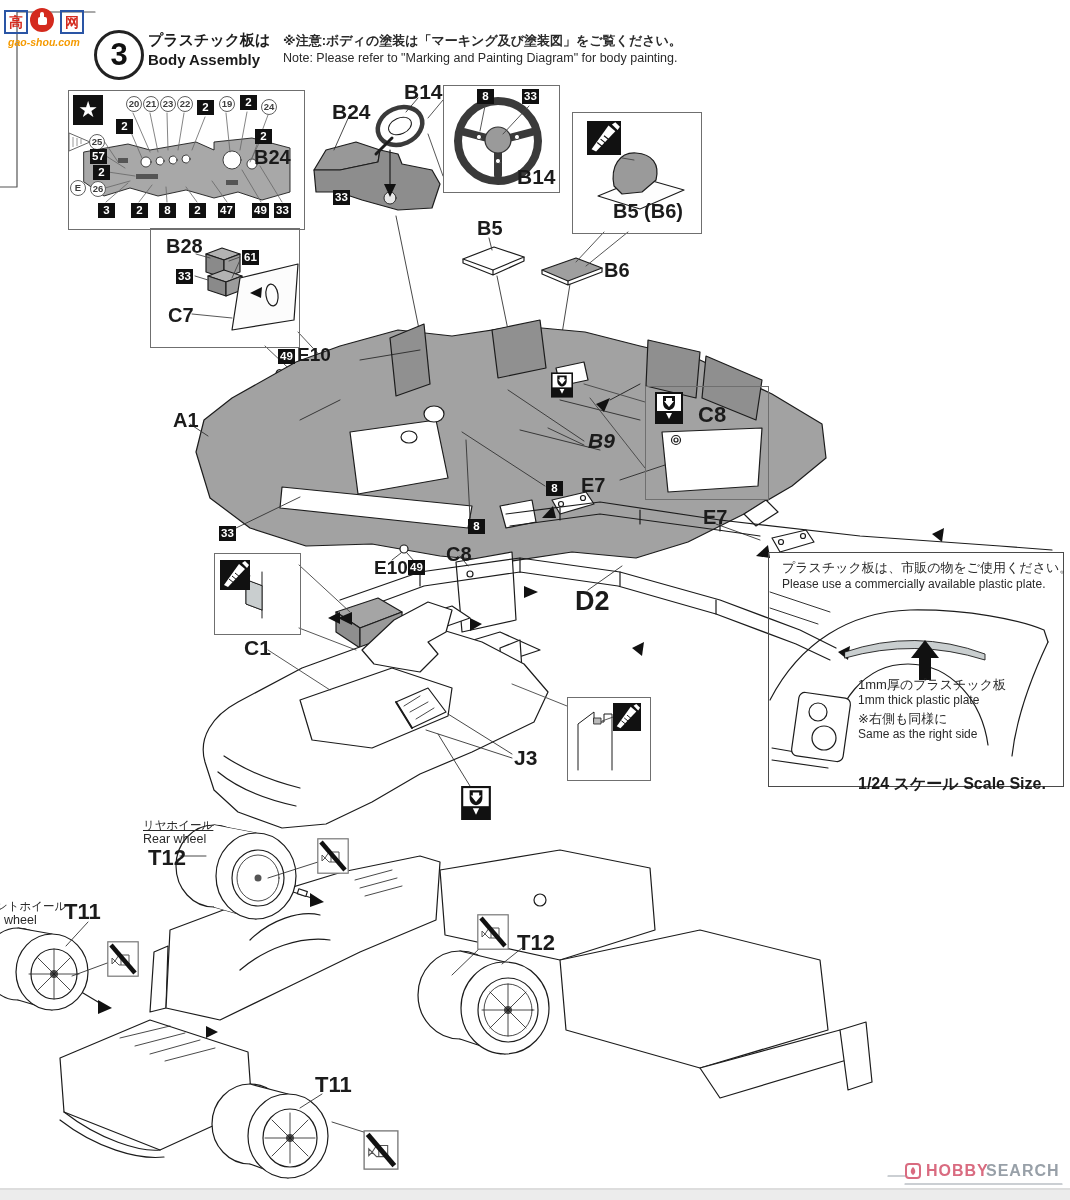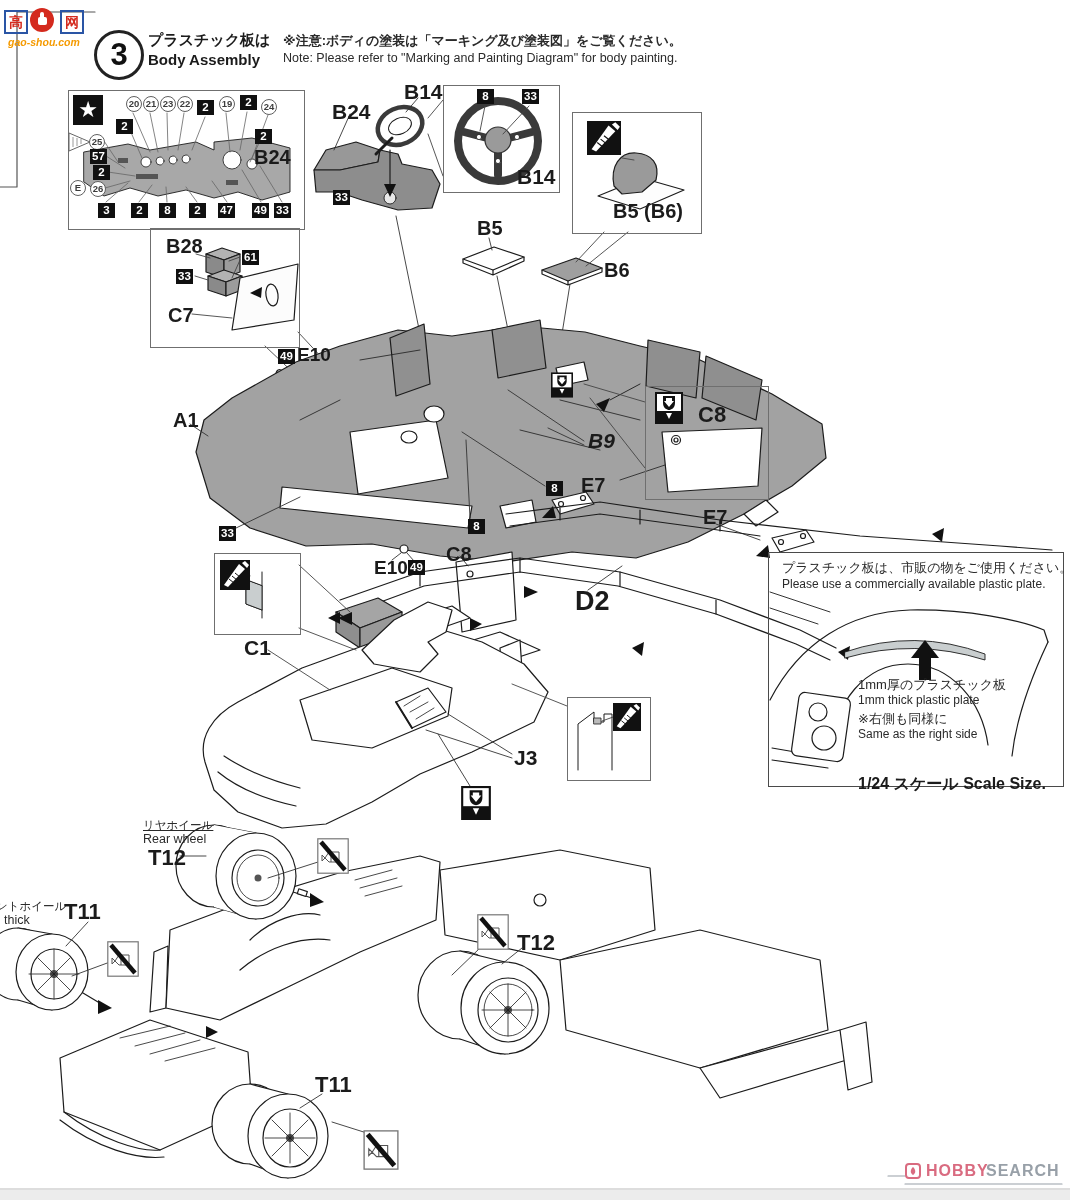--- a/index.html
+++ b/index.html
@@ -494,21 +494,21 @@
 <div class="notetxt" style="left:858px;top:676px;font-size:13px;">1mm厚のプラスチック板</div>
 <div class="notetxt" style="left:858px;top:693px;font-size:12px;">1mm thick plastic plate</div>
 <div class="notetxt" style="left:858px;top:710px;font-size:13px;">※右側も同様に</div>
 <div class="notetxt" style="left:858px;top:727px;font-size:12px;">Same as the right side</div>
 <div class="lbl" style="left:858px;top:746px;font-size:16px;margin-top:28px;">1/24 スケール Scale Size.</div>
 
 <div class="notetxt" style="left:143px;top:818px;font-size:11.5px;text-decoration:underline;">リヤホイール</div>
 <div class="notetxt" style="left:143px;top:832px;font-size:12.5px;">Rear wheel</div>
 <div class="lbl" style="left:148px;top:845px;font-size:22px;">T12</div>
 <div class="notetxt" style="left:-4px;top:899px;font-size:11.5px;">ントホイール</div>
-<div class="notetxt" style="left:4px;top:913px;font-size:12.5px;">thick</div>
+<div class="notetxt" style="left:4px;top:913px;font-size:12.5px;">wheel</div>
 <div class="lbl" style="left:64px;top:899px;font-size:22px;">T11</div>
 <div class="lbl" style="left:517px;top:930px;font-size:22px;">T12</div>
 <div class="lbl" style="left:315px;top:1072px;font-size:22px;">T11</div>
 
 <div class="ic" style="left:317px;top:838px;">
   <svg width="32" height="36" viewBox="0 0 32 36">
         <rect x="0.8" y="0.8" width="30.4" height="34.4" fill="#fff" stroke="#777" stroke-width="1.2"></rect>
         <path d="M8,20 L12,14 L22,14 L22,24 L12,24 Z M8,20 L5,17 L5,23 Z" fill="none" stroke="#555"></path>
         <line x1="14" y1="14" x2="14" y2="24" stroke="#555"></line>
         <line x1="4" y1="4" x2="28" y2="32" stroke="#111" stroke-width="4.5"></line>

